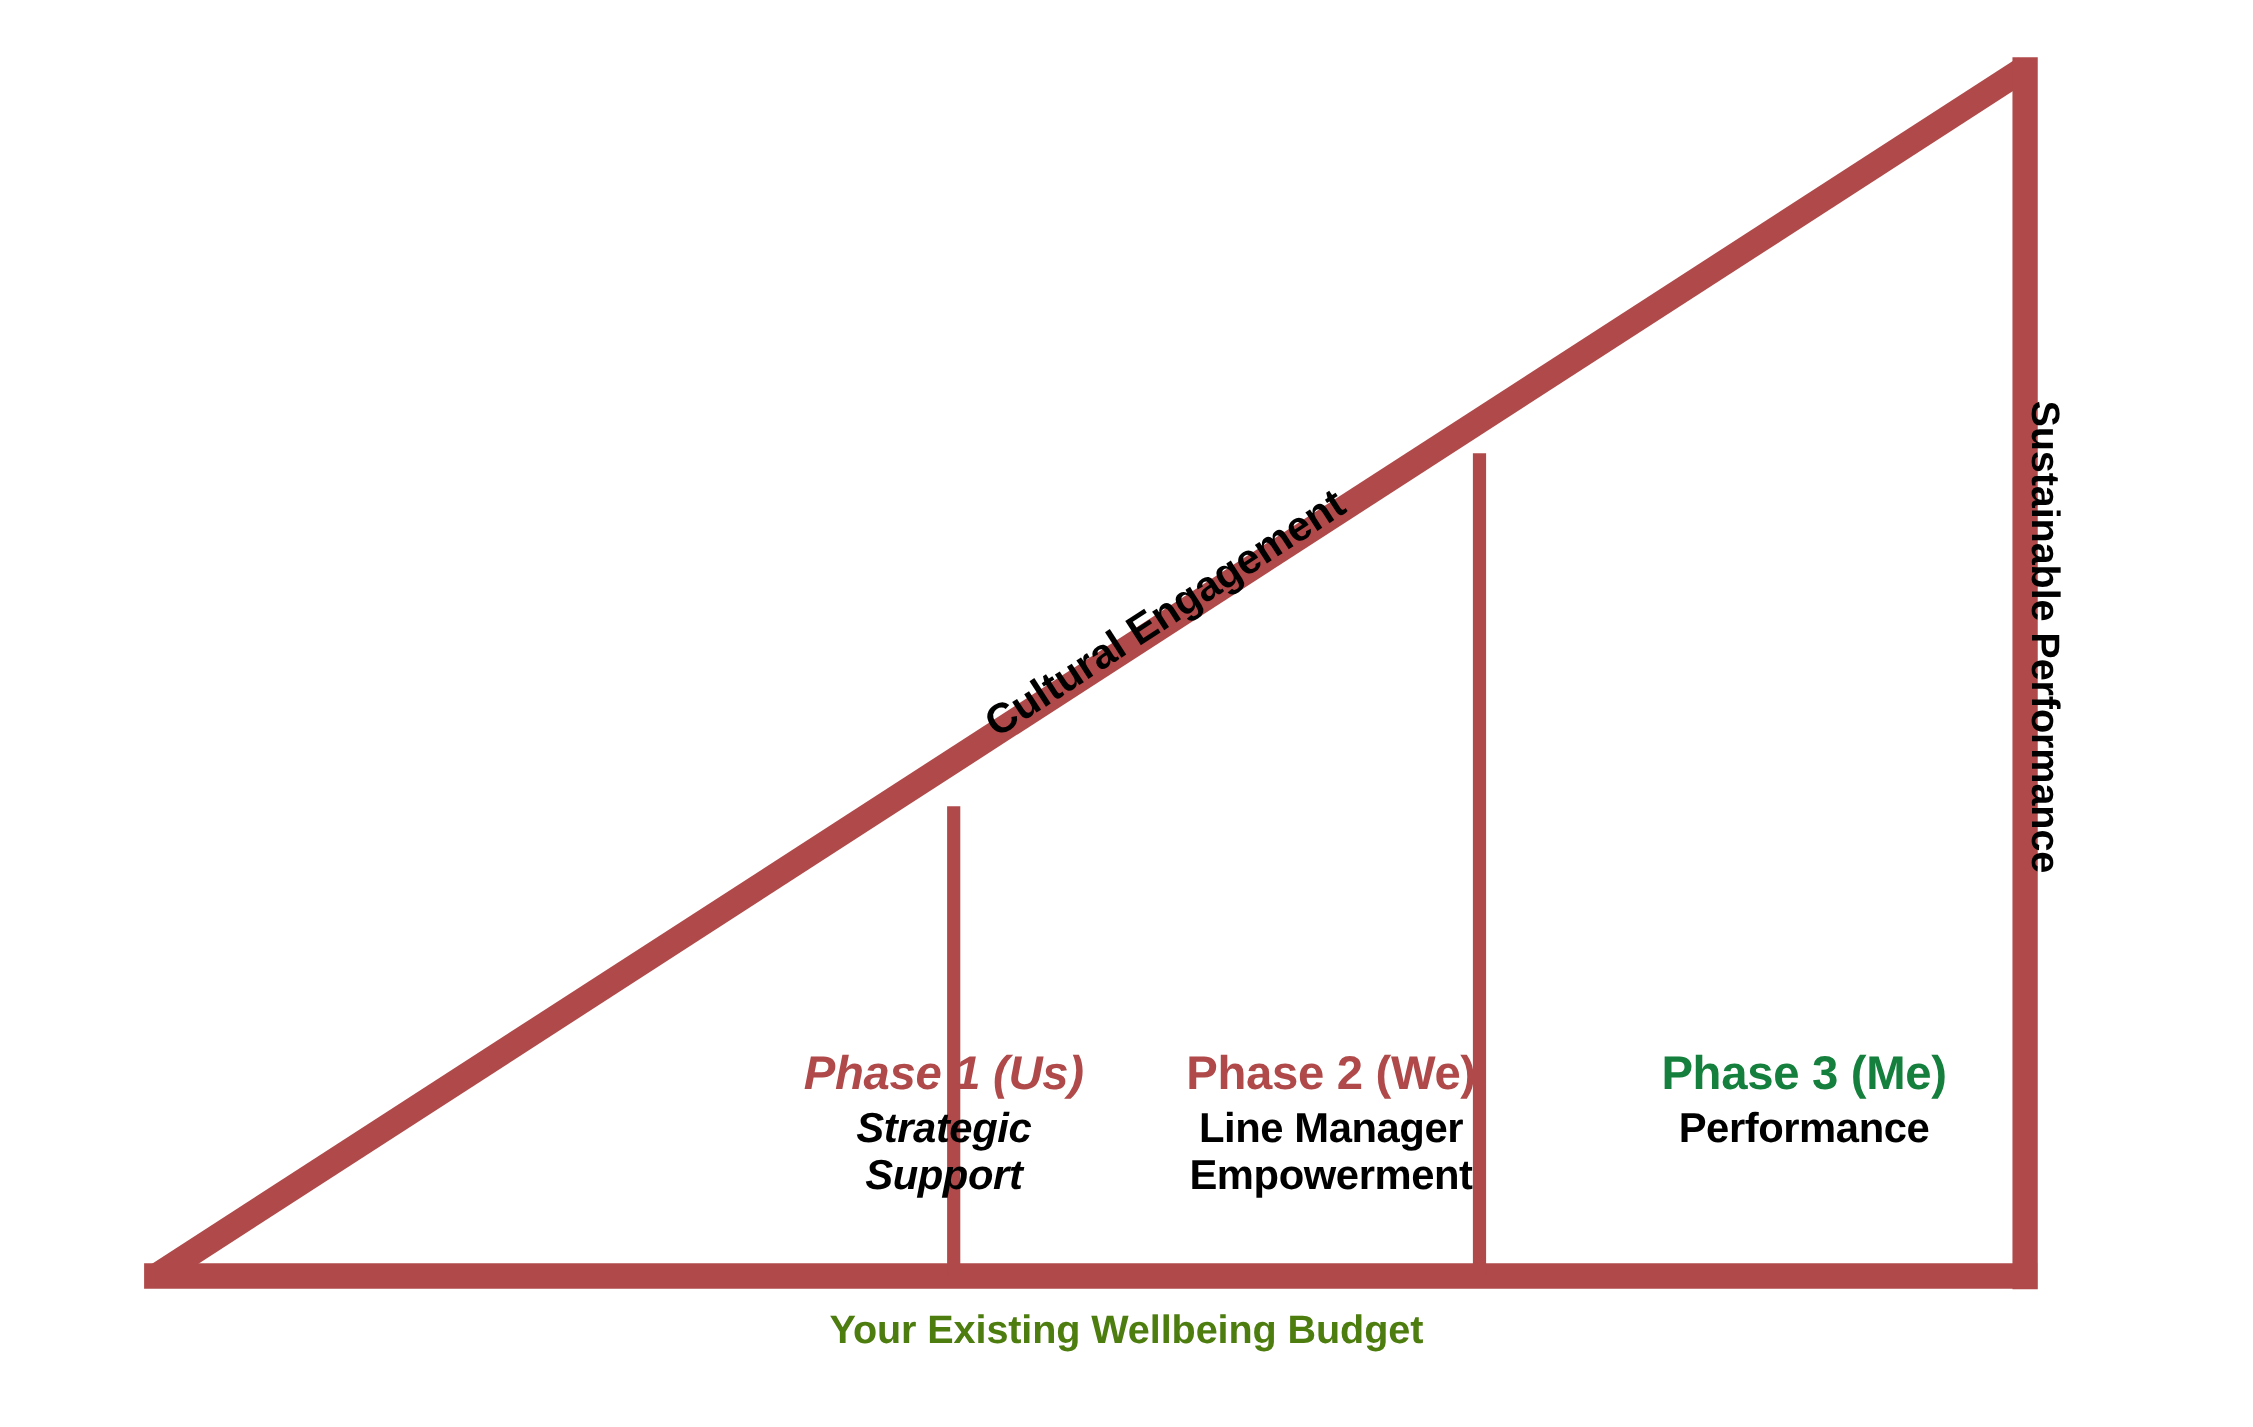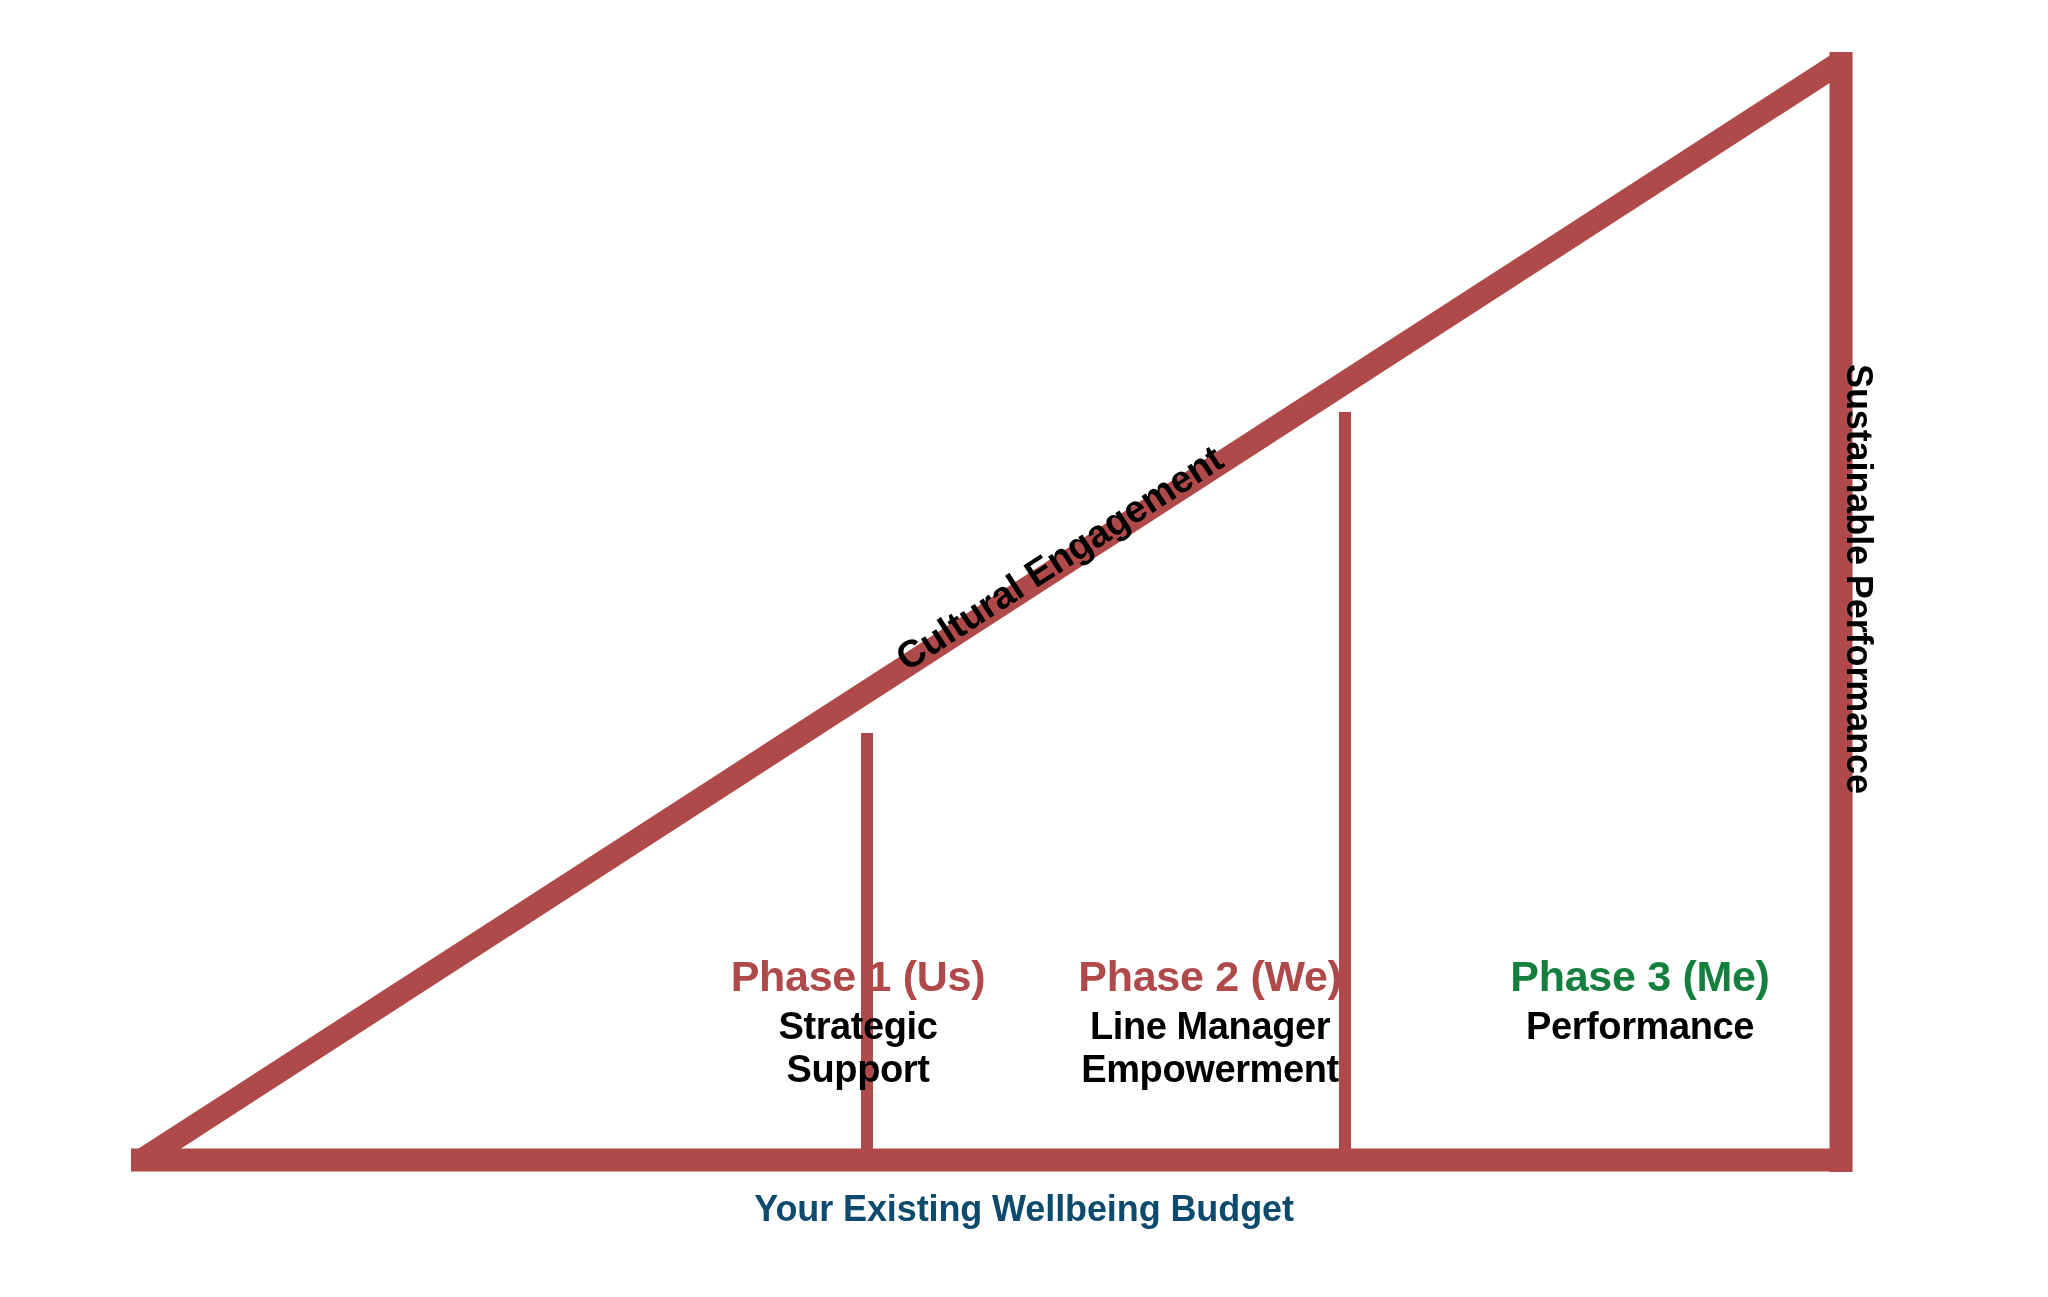--- a/index.html
+++ b/index.html
@@ -42,34 +42,34 @@
   .phase-body {
     font-size: 38px;
     font-weight: bold;
     color: #000000;
     letter-spacing: -0.4px;
   }
   .phase-body .ln {
     display: block;
   }
 
-  #phase-1 { left: 668px; top: 952px; width: 380px; }
+  #phase-1 { left: 668px; top: 952px; width: 380px; font-style: italic; }
   #phase-2 { left: 1000px; top: 952px; width: 420px; }
   #phase-3 { left: 1430px; top: 952px; width: 420px; }
 
   
   #label-baseline {
     position: absolute;
     left: 0;
     top: 1188px;
     width: 2048px;
     text-align: center;
     font-size: 36px;
     font-weight: bold;
-    color: #0c4a6e;
+    color: #4d7c0f;
     letter-spacing: -0.1px;
   }
 
   #label-right-axis {
     position: absolute;
     left: 1880px;
     top: 364px;
     font-size: 36px;
     font-weight: bold;
     color: #000000;

